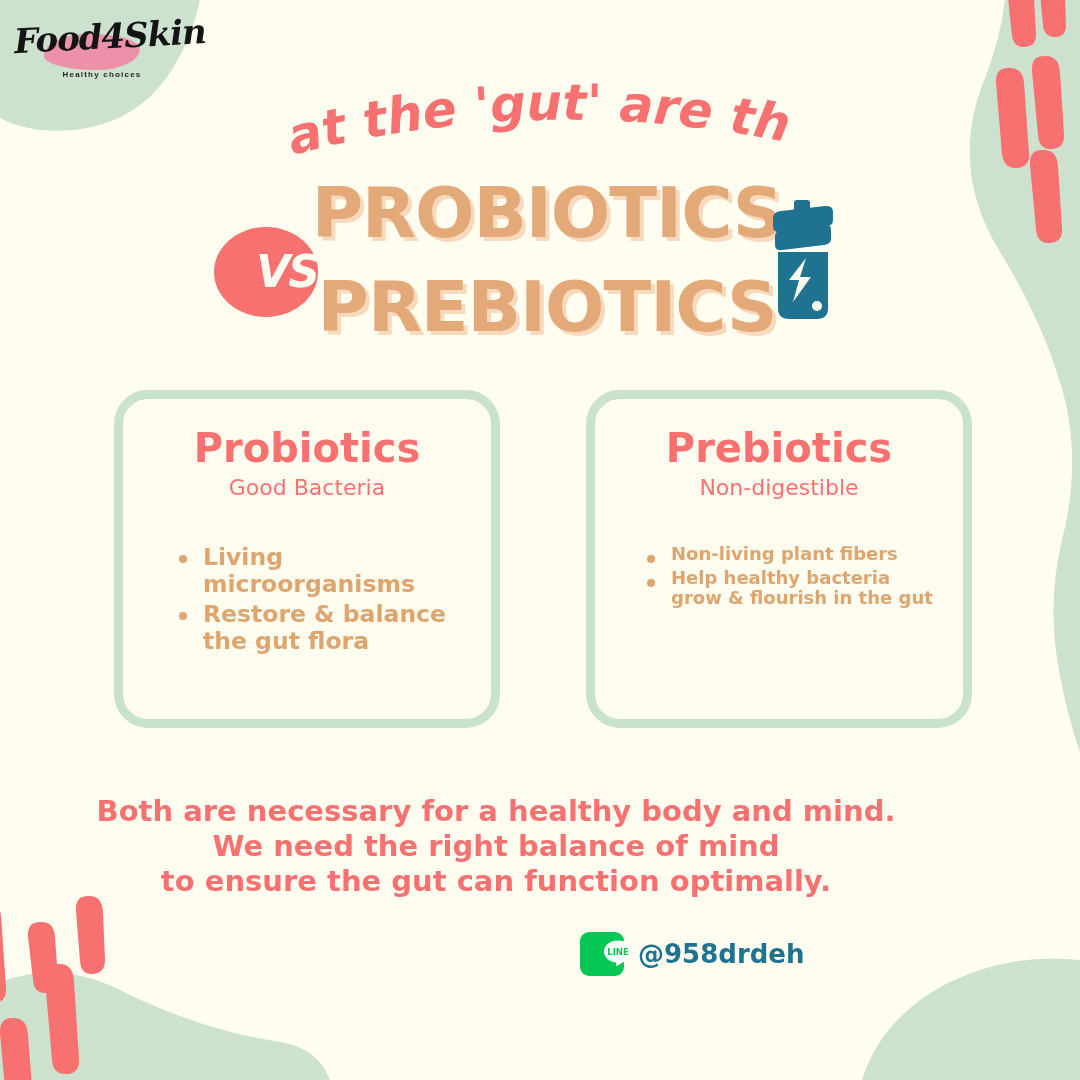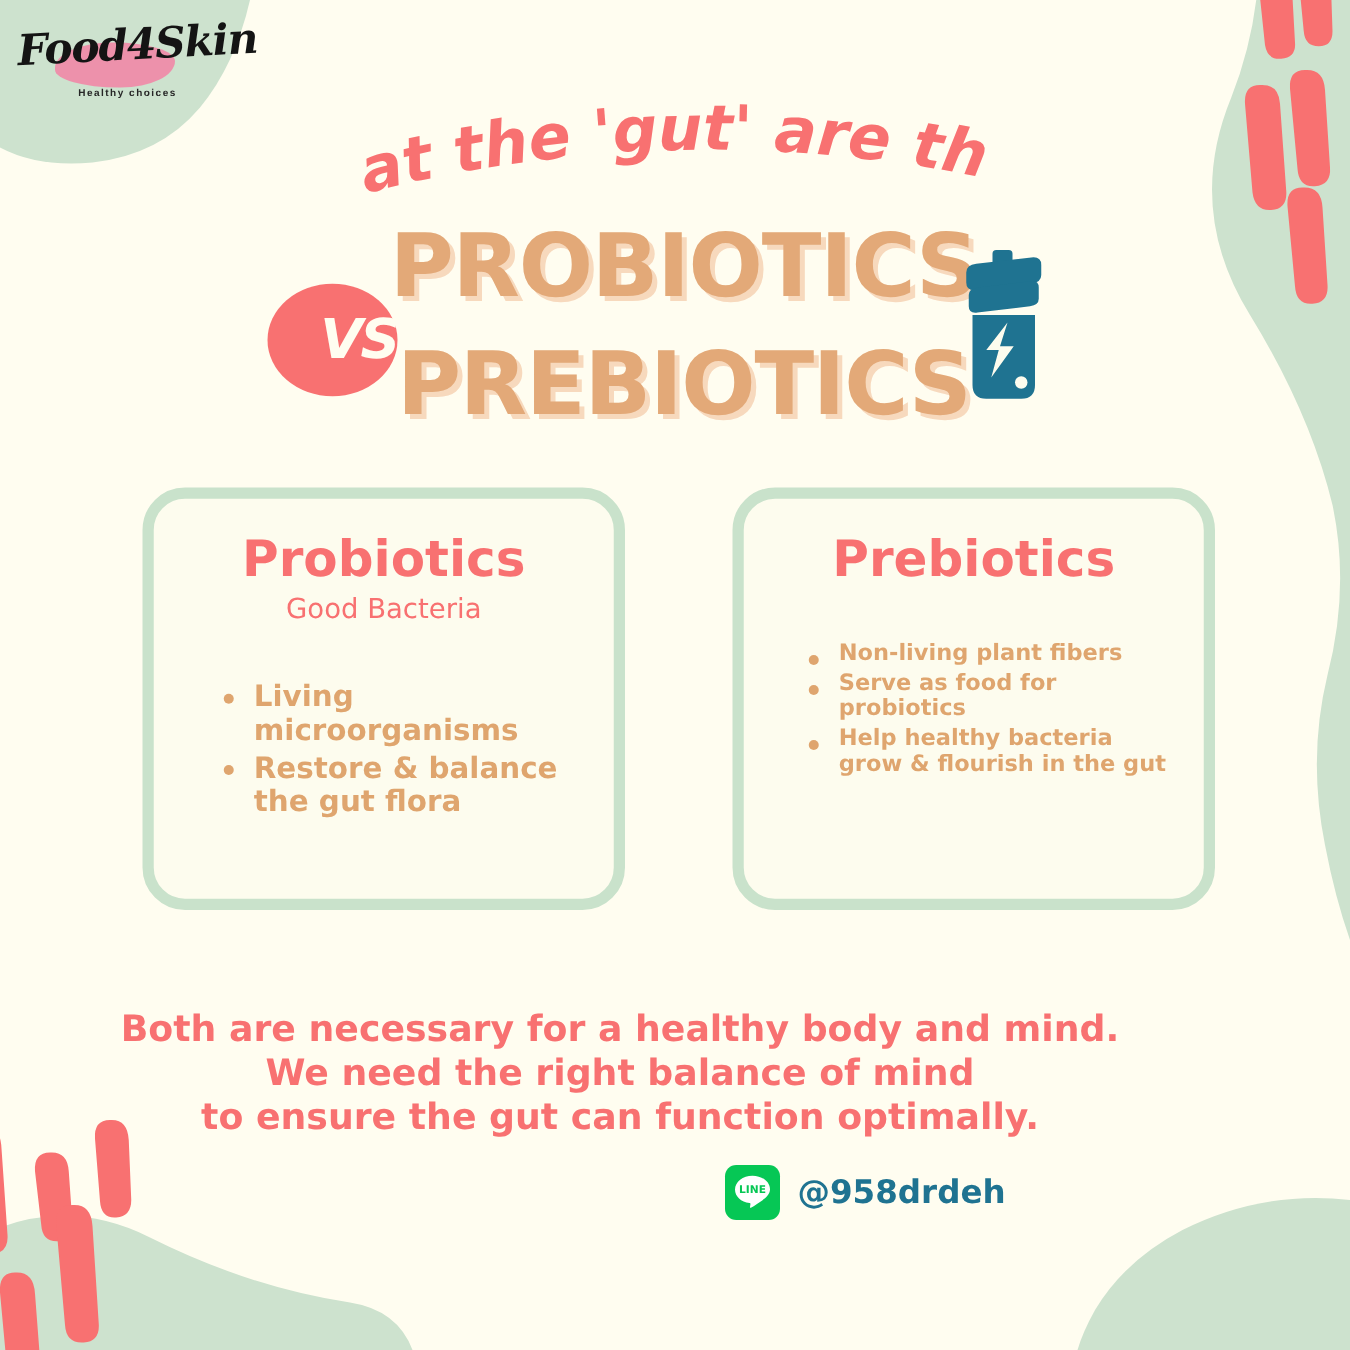--- a/index.html
+++ b/index.html
@@ -104,30 +104,30 @@
     width:8px; height:8px; border-radius:50%; background:#dfa56e;
   }
   .card.right .bullets { padding-left:30px; }
   .card.right .bullets li { font-size:18px; }
 
   
   .closing {
     position:absolute; left:0; top:794px; width:992px; z-index:6;
     text-align:center;
     font-family:"DejaVu Sans", sans-serif;
-    font-weight:700; font-size:29px; color:#f87171; line-height:1.2;margin-top:12px;
+    font-weight:700; font-size:29px; color:#f87171; line-height:1.2;
   }
   .closing div { white-space:nowrap; }
 
   
   .social { position:absolute; left:0; top:932px; width:1080px; height:62px; z-index:6; }
   .social-item { position:absolute; display:flex; align-items:center; gap:14px; }
   .social-item.fb   { left:272px; top:0; }
   .social-item.line { left:580px; top:0; }
-  .sq { width:44px; height:44px; border-radius:9px; flex:0 0 auto; position:relative; }
+  .sq { width:44px; height:44px; border-radius:9px; flex:0 0 auto; position:relative;padding-left:16px; }
   .sq.fb   { background:#1d4c96; }
   .sq.line { background:#06c755; }
   .handle {
     font-family:"DejaVu Sans", sans-serif;
     font-weight:700; font-size:26px; color:#1f7391; white-space:nowrap;
   }
 </style>
 </head>
 <body>
 
@@ -204,23 +204,23 @@
       <div class="card-title">Probiotics</div>
       <div class="card-sub">Good Bacteria</div>
       <ul class="bullets">
         <li>Living microorganisms</li>
         <li>Restore &amp; balance the gut flora</li>
       </ul>
     </div>
 
     <div class="card right">
       <div class="card-title">Prebiotics</div>
+      <div class="card-sub">Non-digestible</div>
       <ul class="bullets">
         <li>Non-living plant fibers</li>
-        <li>Serve as food for probiotics</li>
         <li>Help healthy bacteria grow &amp; flourish in the gut</li>
       </ul>
     </div>
   </div>
 
   <div class="closing">
     <div>Both are necessary for a healthy body and mind.</div>
     <div>We need the right balance of mind</div>
     <div>to ensure the gut can function optimally.</div>
   </div>

